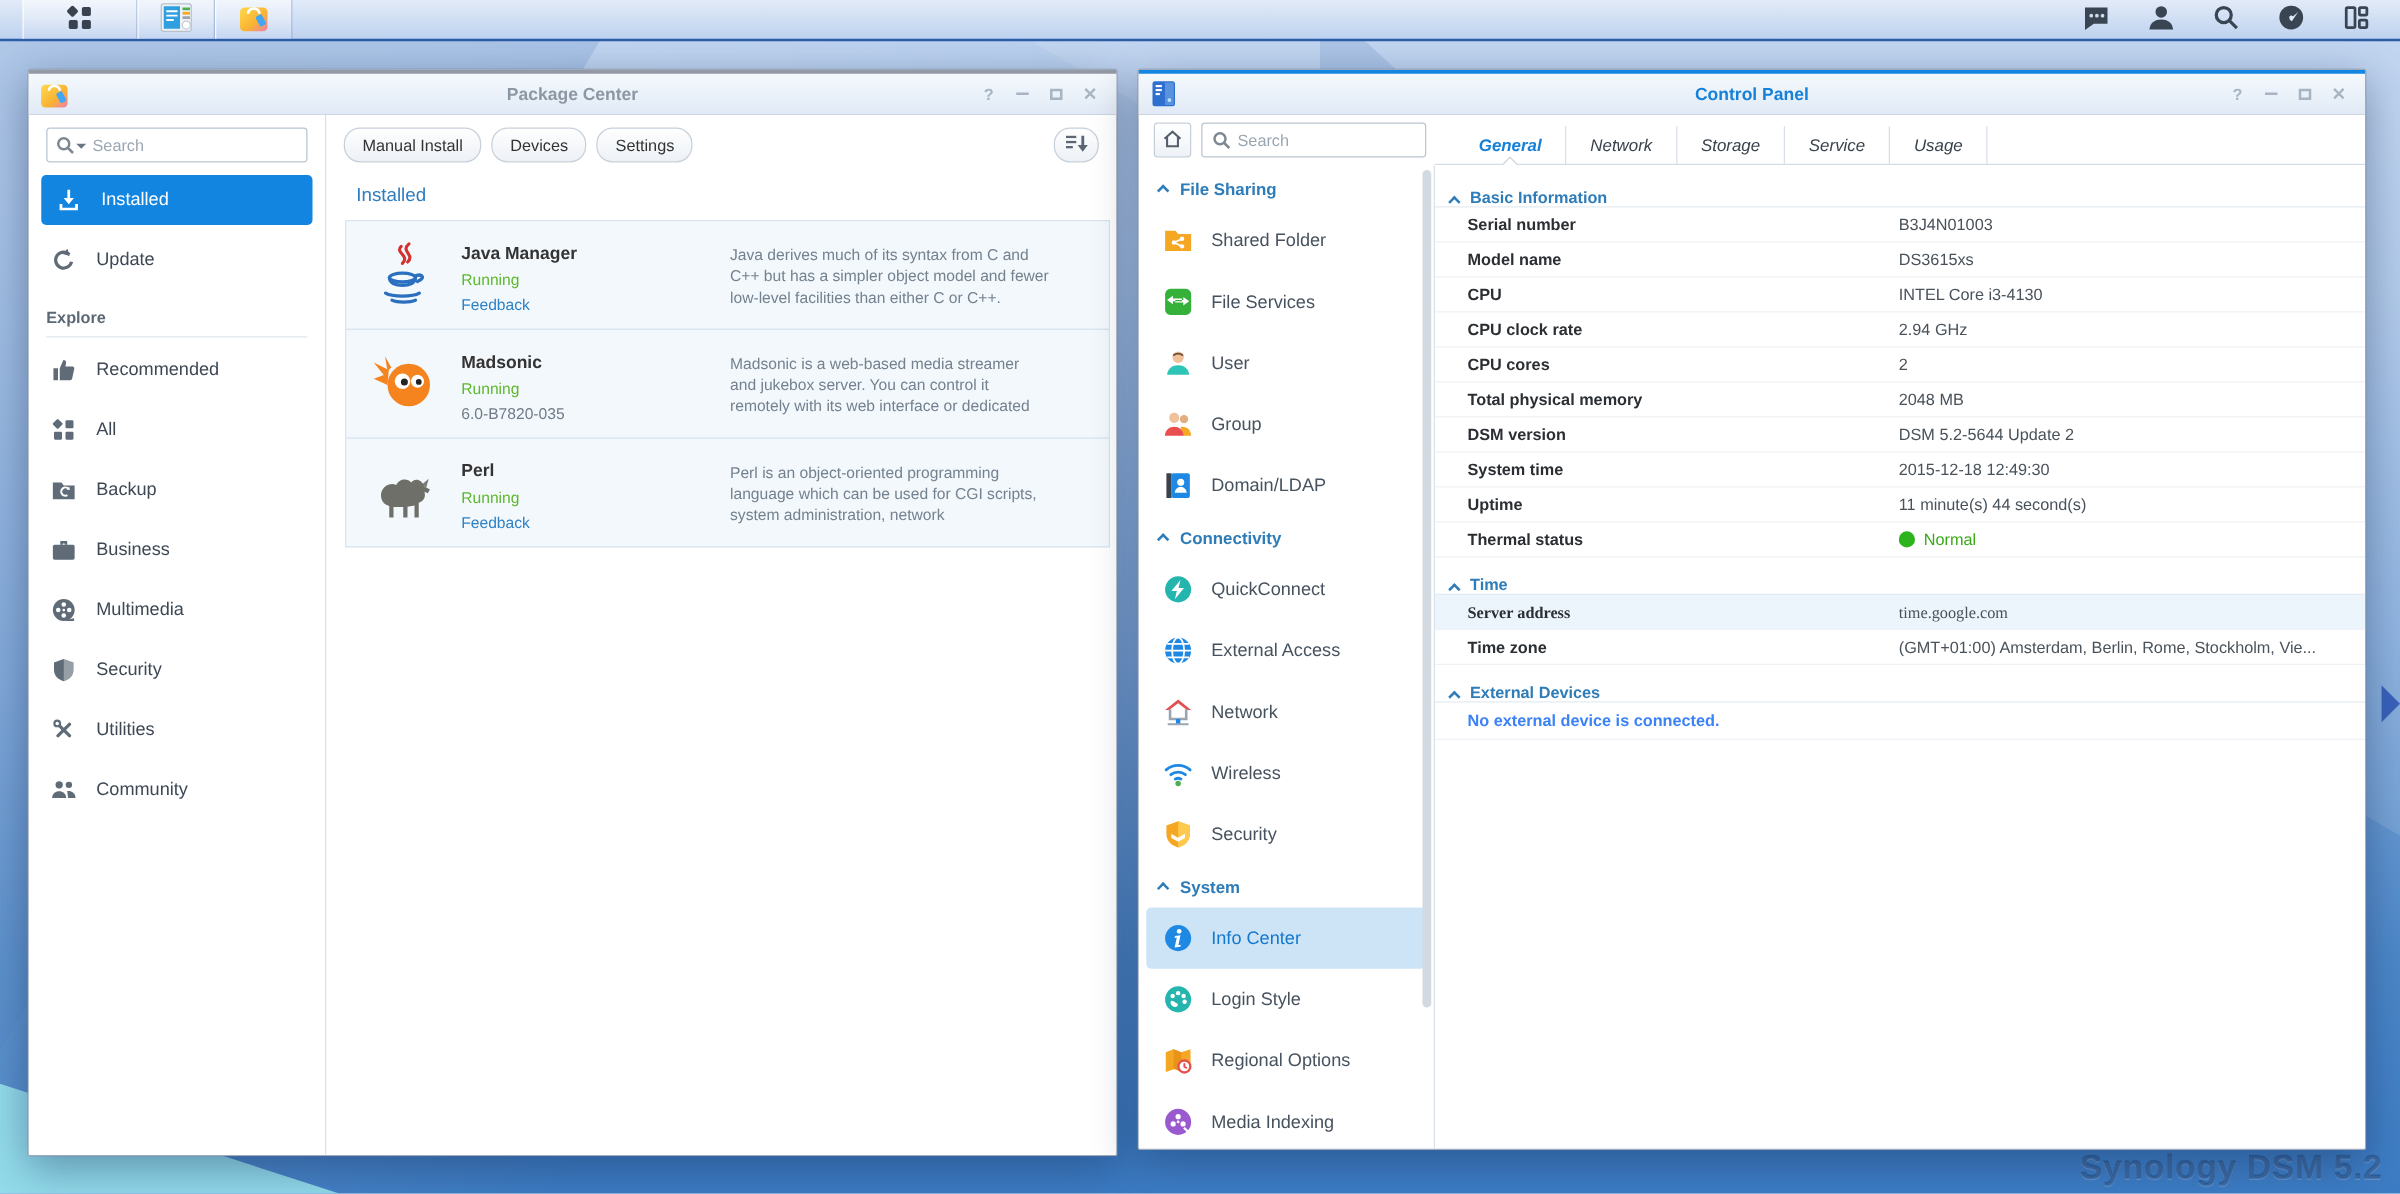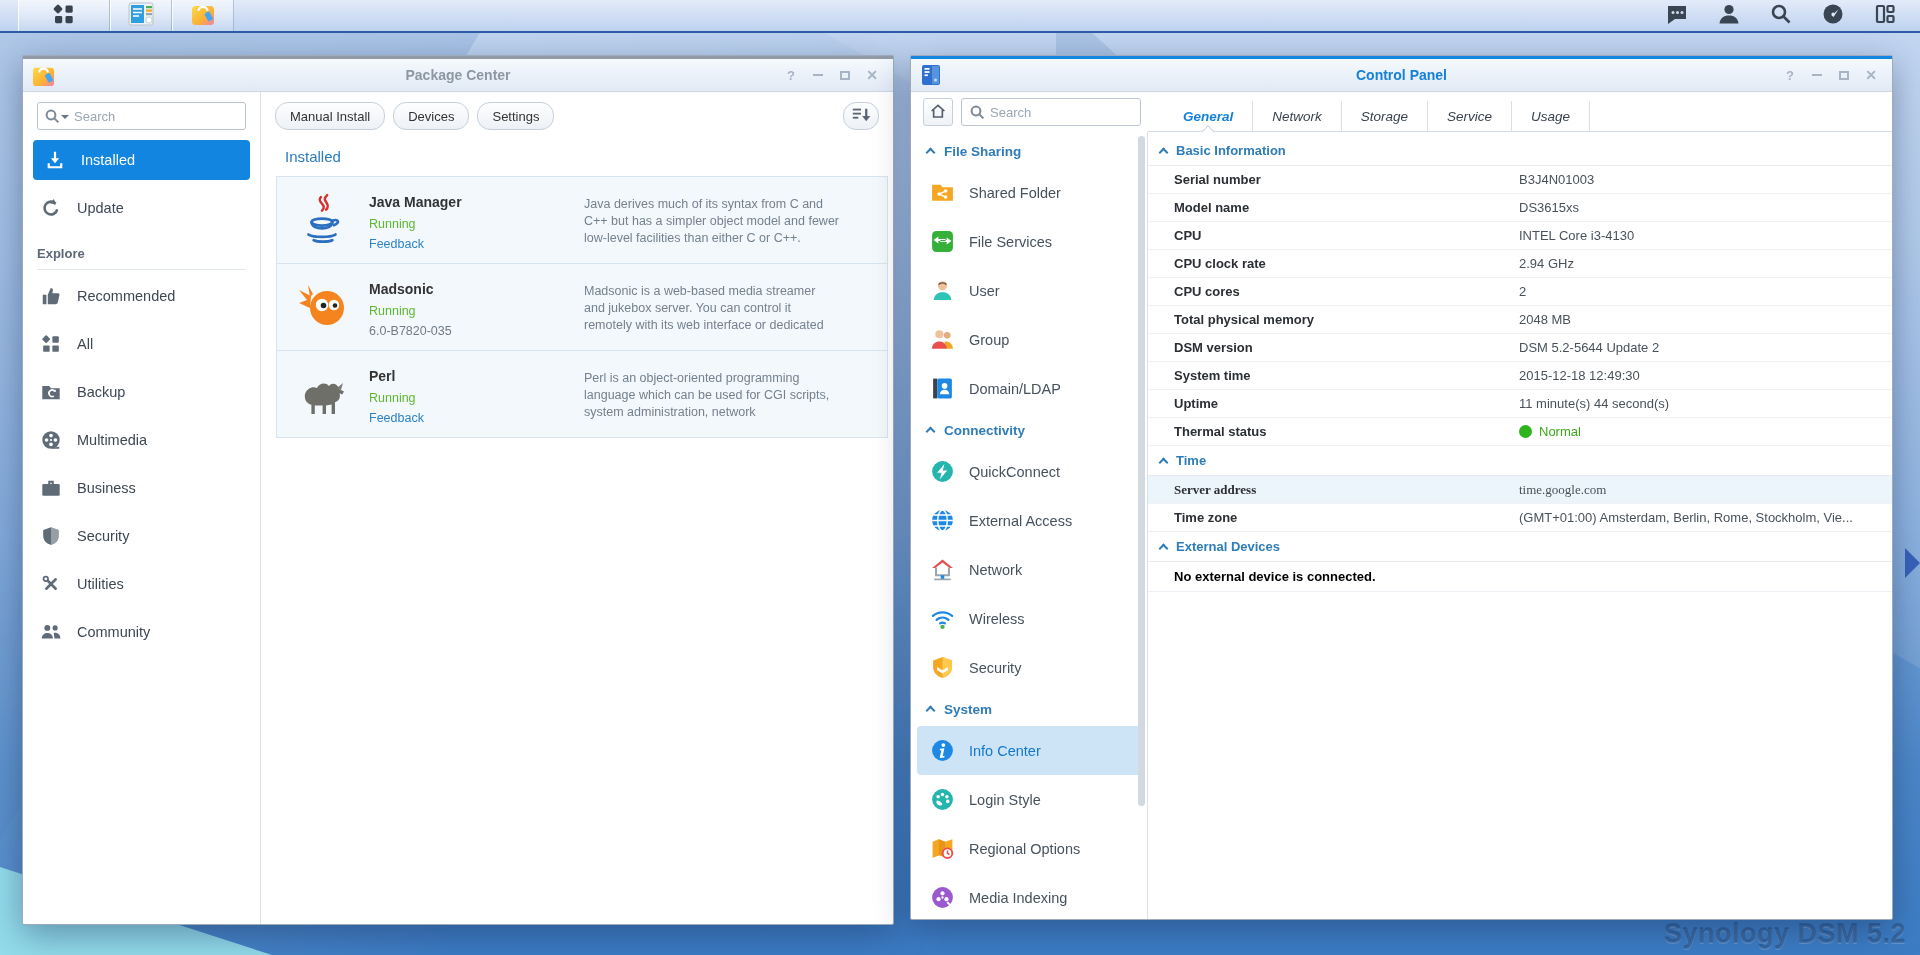--- a/index.html
+++ b/index.html
@@ -104,29 +104,29 @@
 .cp-body { flex:1; display:flex; min-height:0; }
 .cp-side { width:237px; flex:0 0 237px; border-right:1px solid #d9e1ea; position:relative; overflow:hidden; padding-top:2px; }
 .cp-sec { height:34px; display:flex; align-items:center; gap:10px; padding:0 16px; color:#2e7cb8; font-weight:bold; font-size:13.5px; }
 .chev { width:7px; height:7px; border-left:2px solid #2e7cb8; border-top:2px solid #2e7cb8; transform:rotate(45deg); margin-top:3px; flex:0 0 auto; }
 .cp-item { height:49px; display:flex; align-items:center; gap:14px; padding:0 8px 0 18px; font-size:14.5px; color:#46525e; cursor:pointer; }
 .cp-item.selected { background:#cde4f7; color:#1478cd; margin:0 6px; padding-left:12px; border-radius:4px; }
 .cp-item .cico { width:26px; flex:0 0 26px; display:flex; justify-content:center; }
 .cp-scroll { position:absolute; right:2px; top:4px; width:7px; height:calc(100% - 8px); }
 .cp-scroll .thumb { width:7px; height:86%; background:#d2d9e0; border-radius:4px; }
 .cp-main { flex:1; min-width:0; padding-top:4px; overflow:hidden; }
-.info-sec { height:30px; display:flex; align-items:center; gap:9px; padding-left:12px;
+.info-sec { height:30px; display:flex; align-items:flex-end; gap:9px; padding-left:12px;
   color:#2e7cb8; font-weight:bold; font-size:13px; border-bottom:1px solid #e5ebf1; }
 .info-row { height:28px; display:flex; align-items:center; border-bottom:1px solid #eef2f6; font-size:13px; }
 .info-row.hl { background:#edf5fc;font-family:Liberation Serif, serif; }
 .info-label { width:371px; flex:0 0 371px; padding-left:26px; font-weight:bold; color:#2b2f33; }
 .info-value { color:#49525a; white-space:nowrap; overflow:hidden; padding-right:8px; }
 .dot { display:inline-block; width:13px; height:13px; border-radius:50%; background:#2db31c; vertical-align:-2px; margin-right:7px; }
 .val-green { color:#3aa917; }
-.info-msg { height:30px; display:flex; align-items:center; padding-left:26px; font-size:13px; font-weight:bold; color:#000000; border-bottom:1px solid #eef2f6; }
+.info-msg { height:30px; display:flex; align-items:center; padding-left:26px; font-size:13px; font-weight:bold; color:#3b82f6; border-bottom:1px solid #eef2f6; }
 </style>
 </head>
 <body>
 
 <div class="desktop">
   <div class="bg-tri a"></div>
   <div class="bg-tri b"></div>
   <div class="bg-tri c"></div>
   <div class="bg-cyan"></div>
   <div class="watermark">Synology DSM 5.2</div>
@@ -322,42 +322,42 @@
             <g fill="none" stroke="#fff" stroke-width="1.8">
                   <path d="M15.2 16.5a3.6 3.6 0 1 1 .9-5.5"></path>
                 </g>
             <path fill="#fff" d="M16.8 9l.6 3-3-.5z"></path>
               </svg>
           </span>
           <span>Backup</span>
         </div>
         <div class="pc-item">
           <span class="nico">
+            <svg width="22" height="22" viewBox="0 0 24 24" fill="currentColor">
+            <rect x="2.5" y="7.5" width="19" height="13" rx="1.5"></rect>
+                <path d="M9 7.5V4.2h6v3.3h-2.2V6.3h-1.6v1.2z"></path>
+              </svg>
+          </span>
+          <span>Business</span>
+        </div>
+        <div class="pc-item">
+          <span class="nico">
             <svg width="22" height="22" viewBox="0 0 24 24">
                 <circle cx="12" cy="12" r="9.5" fill="currentColor"></circle>
             <g fill="#fff">
                   <circle cx="12" cy="7.2" r="2"></circle>
                   <circle cx="7.2" cy="12" r="2"></circle>
                   <circle cx="16.8" cy="12" r="2"></circle>
             <circle cx="12" cy="16.8" r="2"></circle>
                   <circle cx="12" cy="12" r="1.2"></circle>
                 </g>
                 <path fill="currentColor" d="M12 21.5h9v-2.2l-4 .7z"></path>
               </svg>
           </span>
           <span>Multimedia</span>
-        </div>
-        <div class="pc-item">
-          <span class="nico">
-            <svg width="22" height="22" viewBox="0 0 24 24" fill="currentColor">
-            <rect x="2.5" y="7.5" width="19" height="13" rx="1.5"></rect>
-                <path d="M9 7.5V4.2h6v3.3h-2.2V6.3h-1.6v1.2z"></path>
-              </svg>
-          </span>
-          <span>Business</span>
         </div>
         <div class="pc-item">
           <span class="nico">
             <svg width="22" height="22" viewBox="0 0 24 24" fill="currentColor">
             <path d="M12 2.5l8.5 3v6.3c0 5.4-3.6 8.6-8.5 10-4.9-1.4-8.5-4.6-8.5-10V5.5z"></path>
             <path fill="#fff" opacity=".35" d="M12 2.5v19.3c4.9-1.4 8.5-4.6 8.5-10V5.5z"></path>
               </svg>
           </span>
           <span>Security</span>
         </div>

